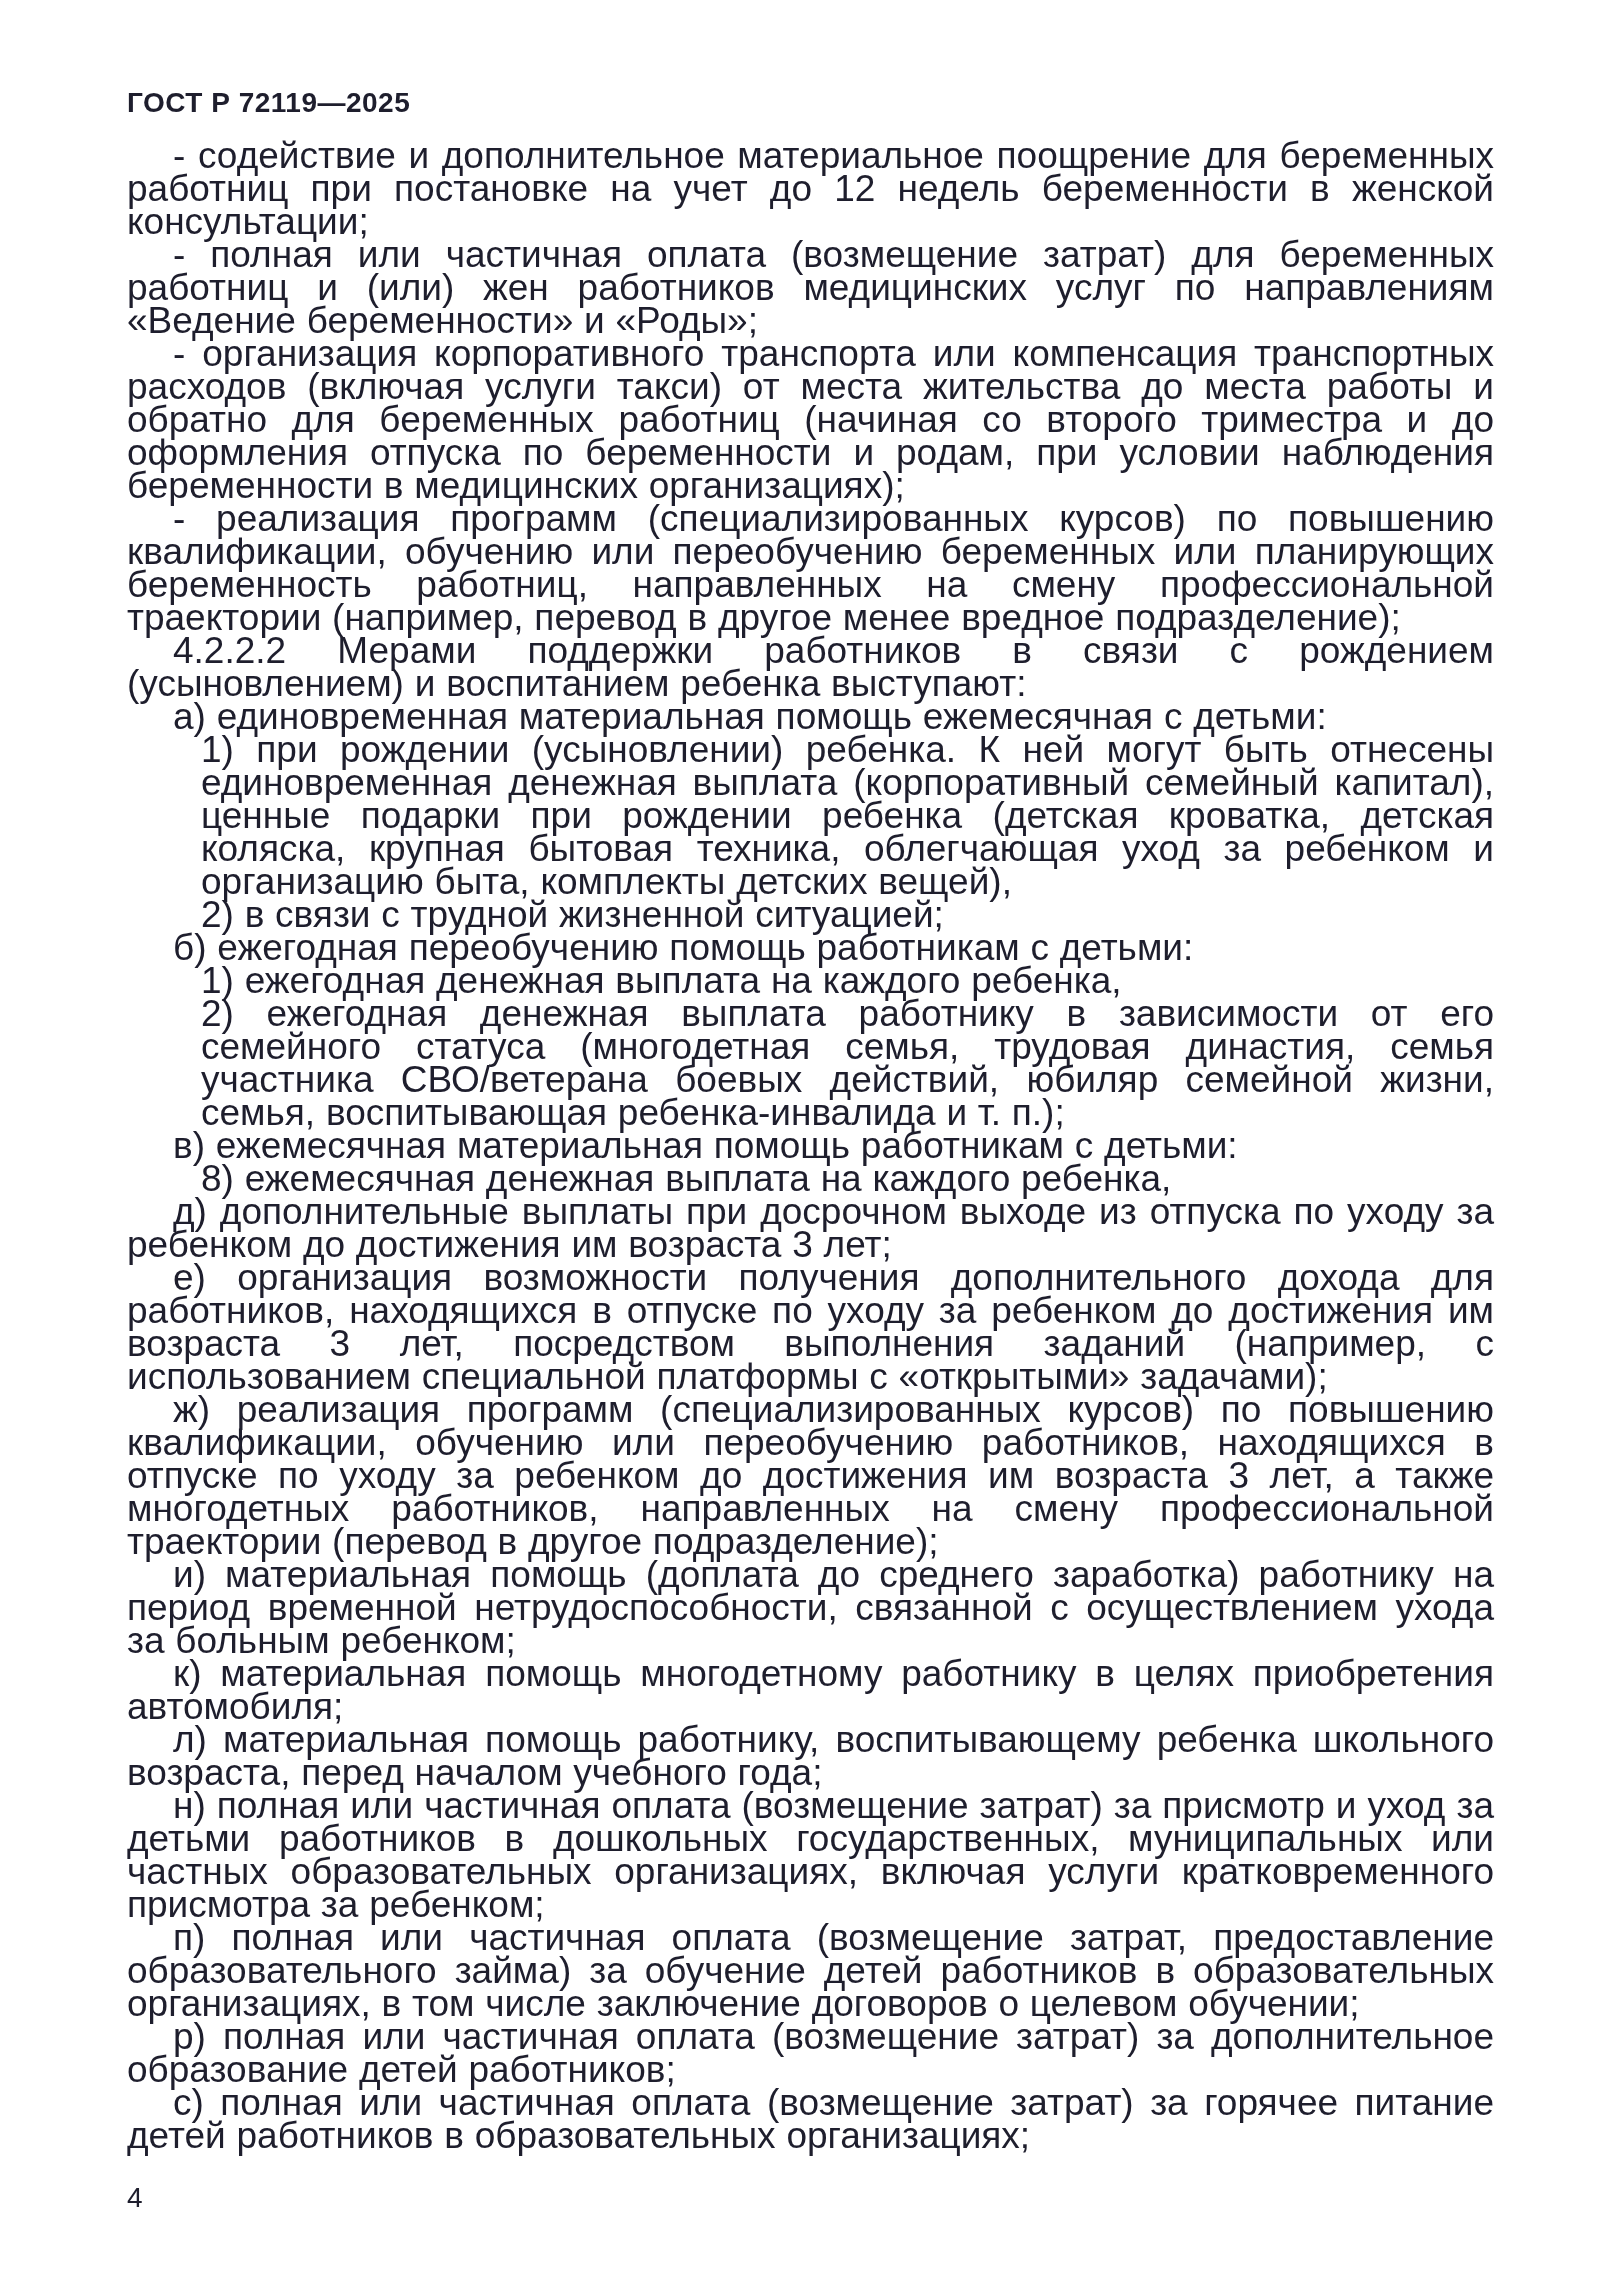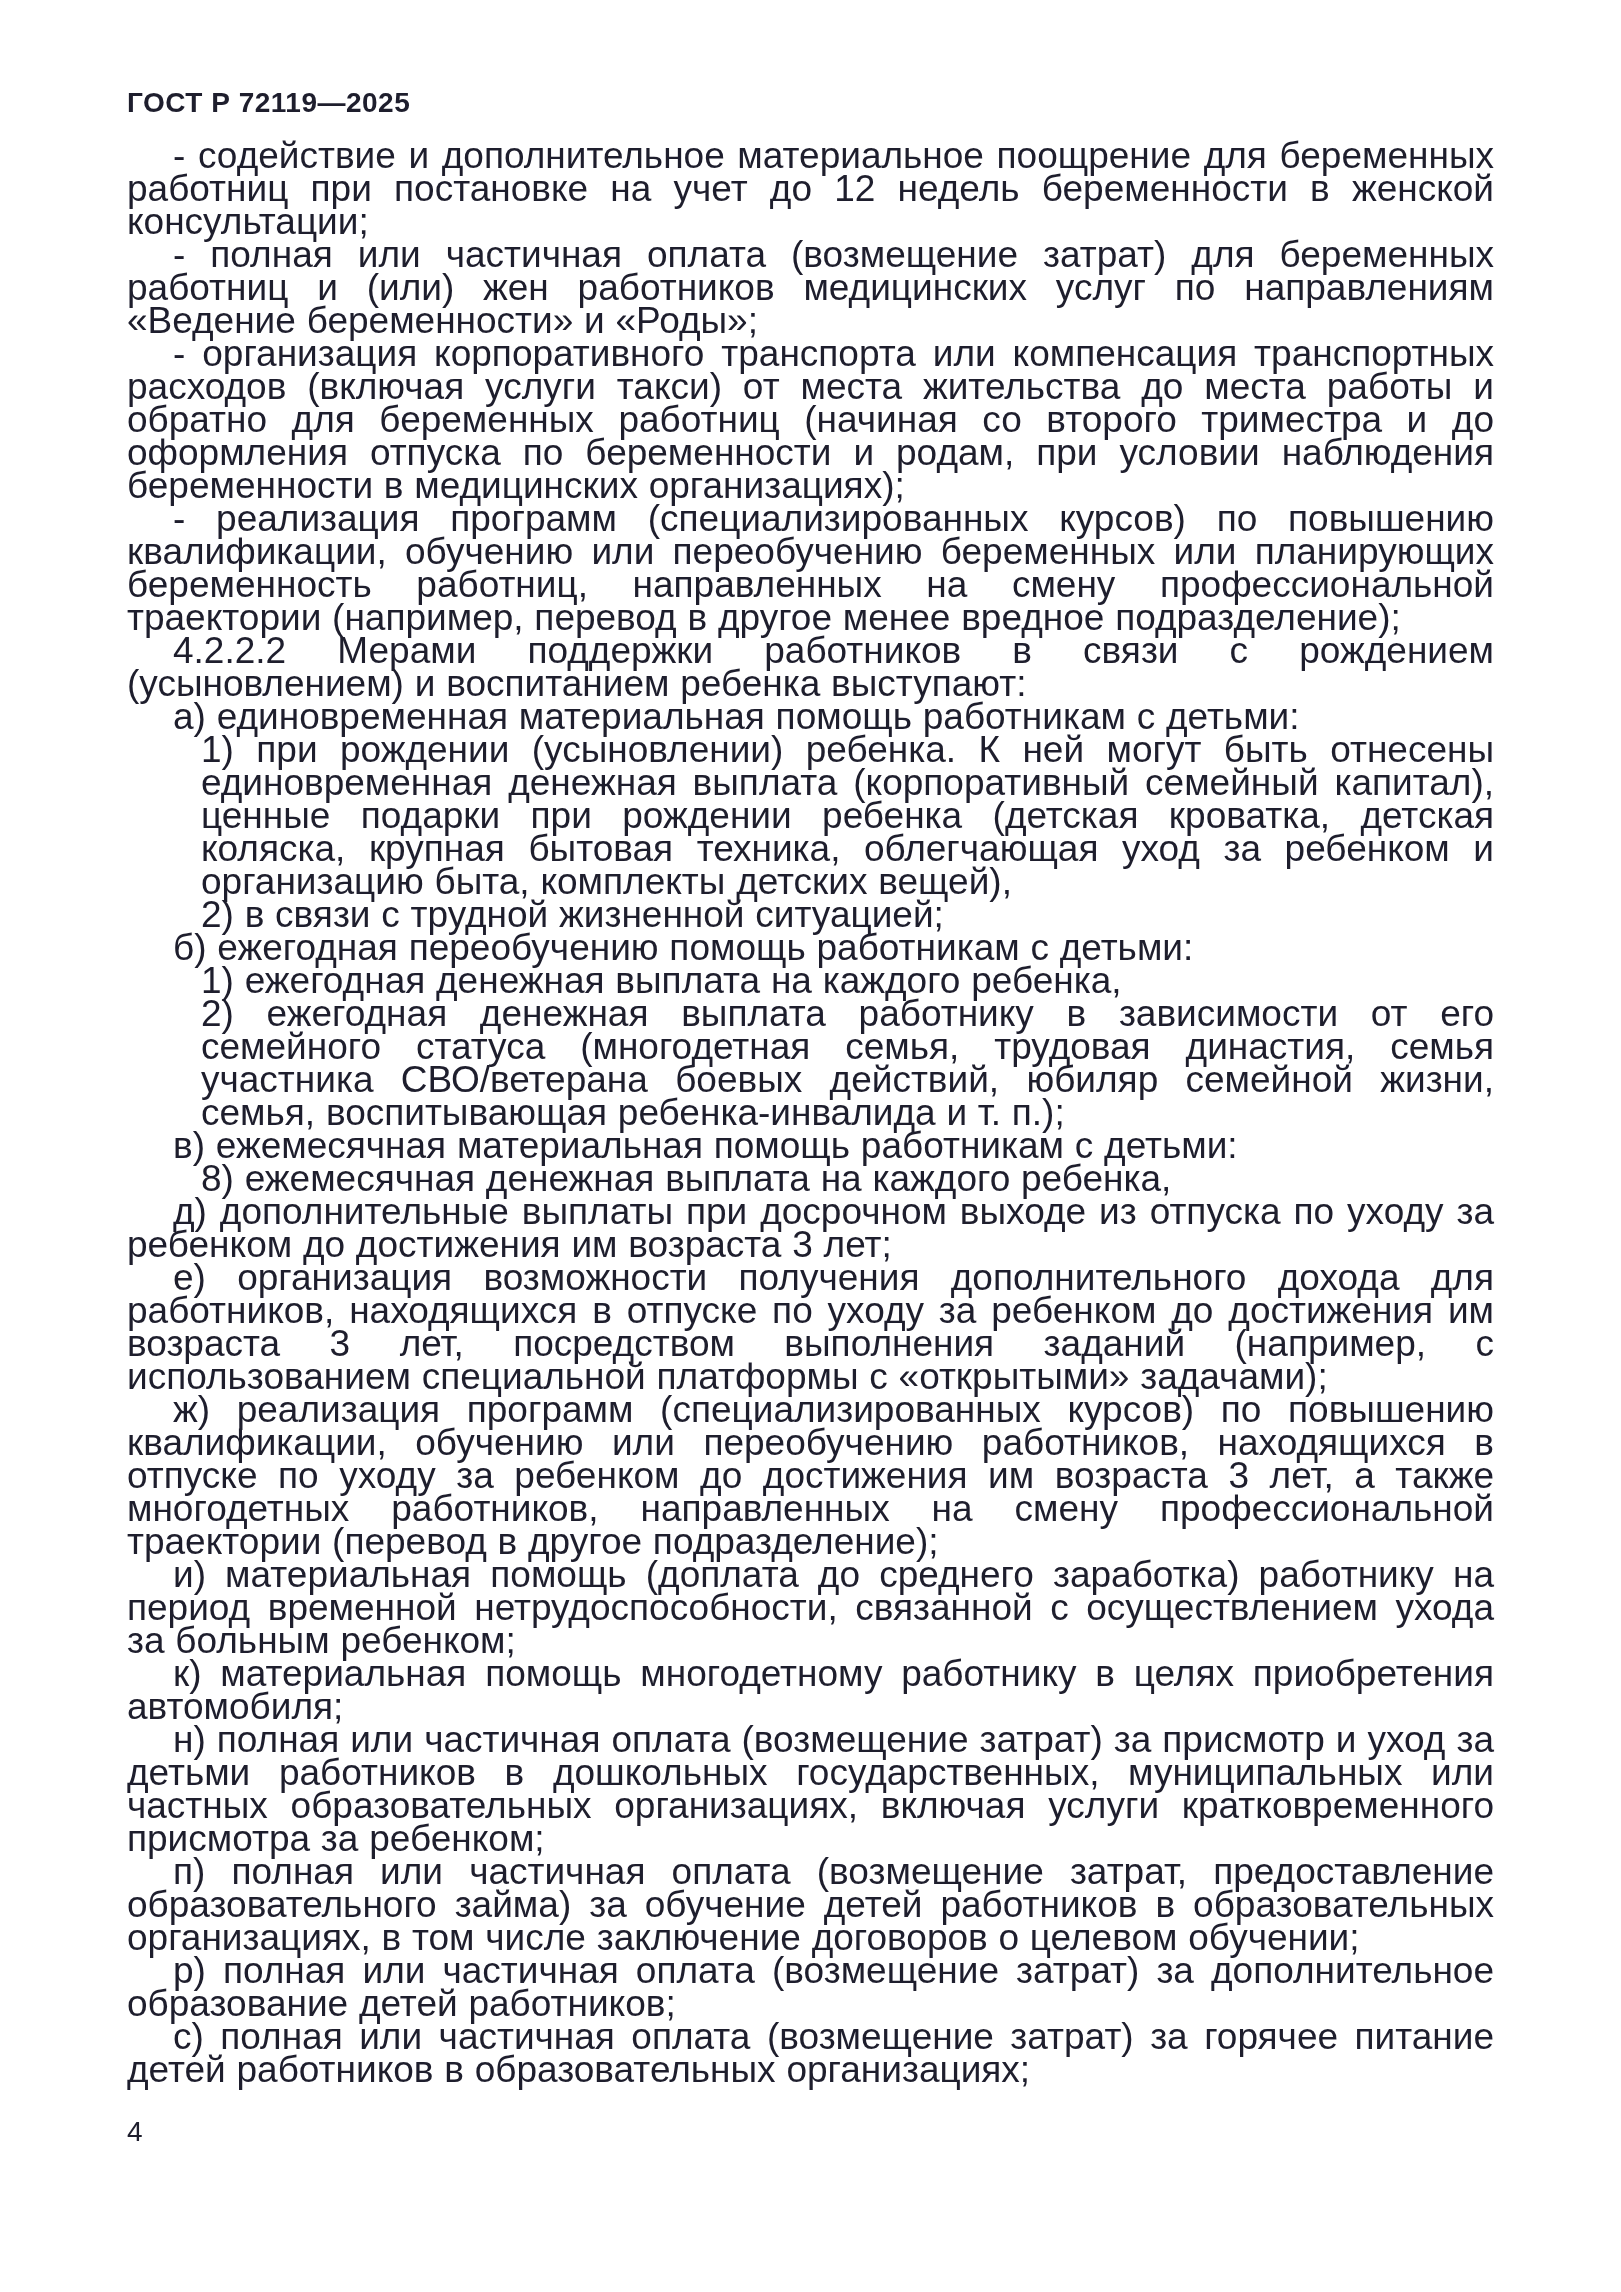--- a/index.html
+++ b/index.html
@@ -58,33 +58,34 @@
 
 <div class="page">
   <div class="doc-header">ГОСТ Р 72119—2025</div>
 
   <div class="doc-body">
       <p class="para indent" lang="ru">- содействие и дополнительное материальное поощрение для беременных работниц при постановке на учет до 12 недель беременности в женской консультации;</p>
       <p class="para indent" lang="ru">- полная или частичная оплата (возмещение затрат) для беременных работниц и (или) жен работников медицинских услуг по направлениям «Ведение беременности» и «Роды»;</p>
       <p class="para indent" lang="ru">- организация корпоративного транспорта или компенсация транспортных расходов (включая услуги такси) от места жительства до места работы и обратно для беременных работниц (начиная со второго триместра и до оформления отпуска по беременности и родам, при условии наблюдения беременности в медицинских организациях);</p>
       <p class="para indent" lang="ru">- реализация программ (специализированных курсов) по повышению квалификации, обучению или переобучению беременных или планирующих беременность работниц, направленных на смену профессиональной траектории (например, перевод в другое менее вредное подразделение);</p>
       <p class="para indent" lang="ru">4.2.2.2 Мерами поддержки работников в связи с рождением (усыновлением) и воспитанием ребенка выступают:</p>
-      <p class="para indent" lang="ru">а) единовременная материальная помощь работникам с детьми:</p>
+      <p class="para indent" lang="ru">а) единовременная материальная помощь ежемесячная с детьми:</p>
       <p class="para sub" lang="ru">1) при рождении (усыновлении) ребенка. К ней могут быть отнесены единовременная денежная выплата (корпоративный семейный капитал), ценные подарки при рождении ребенка (детская кроватка, детская коляска, крупная бытовая техника, облегчающая уход за ребенком и организацию быта, комплекты детских вещей),</p>
       <p class="para sub" lang="ru">2) в связи с трудной жизненной ситуацией;</p>
       <p class="para indent" lang="ru">б) ежегодная переобучению помощь работникам с детьми:</p>
       <p class="para sub" lang="ru">1) ежегодная денежная выплата на каждого ребенка,</p>
       <p class="para sub" lang="ru">2) ежегодная денежная выплата работнику в зависимости от его семейного статуса (многодетная семья, трудовая династия, семья участника СВО/ветерана боевых действий, юбиляр семейной жизни, семья, воспитывающая ребенка-инвалида и т. п.);</p>
       <p class="para indent" lang="ru">в) ежемесячная материальная помощь работникам с детьми:</p>
       <p class="para sub" lang="ru">8) ежемесячная денежная выплата на каждого ребенка,</p>
       <p class="para indent" lang="ru">д) дополнительные выплаты при досрочном выходе из отпуска по уходу за ребенком до достижения им возраста 3 лет;</p>
       <p class="para indent" lang="ru">е) организация возможности получения дополнительного дохода для работников, находящихся в отпуске по уходу за ребенком до достижения им возраста 3 лет, посредством выполнения заданий (например, с использованием специальной платформы с «открытыми» задачами);</p>
       <p class="para indent" lang="ru">ж) реализация программ (специализированных курсов) по повышению квалификации, обучению или переобучению работников, находящихся в отпуске по уходу за ребенком до достижения им возраста 3 лет, а также многодетных работников, направленных на смену профессиональной траектории (перевод в другое подразделение);</p>
       <p class="para indent" lang="ru">и) материальная помощь (доплата до среднего заработка) работнику на период временной нетрудоспособности, связанной с осуществлением ухода за больным ребенком;</p>
       <p class="para indent" lang="ru">к) материальная помощь многодетному работнику в целях приобретения автомобиля;</p>
+      <p class="para indent" lang="ru">л) материальная помощь работнику, воспитывающему ребенка школьного возраста, перед началом учебного года;</p>
       <p class="para indent" lang="ru">н) полная или частичная оплата (возмещение затрат) за присмотр и уход за детьми работников в дошкольных государственных, муниципальных или частных образовательных организациях, включая услуги кратковременного присмотра за ребенком;</p>
       <p class="para indent" lang="ru">п) полная или частичная оплата (возмещение затрат, предоставление образовательного займа) за обучение детей работников в образовательных организациях, в том числе заключение договоров о целевом обучении;</p>
       <p class="para indent" lang="ru">р) полная или частичная оплата (возмещение затрат) за дополнительное образование детей работников;</p>
       <p class="para indent" lang="ru">с) полная или частичная оплата (возмещение затрат) за горячее питание детей работников в образовательных организациях;</p>
     </div>
 
   <div class="doc-footer">4</div>
 </div>
 
 

